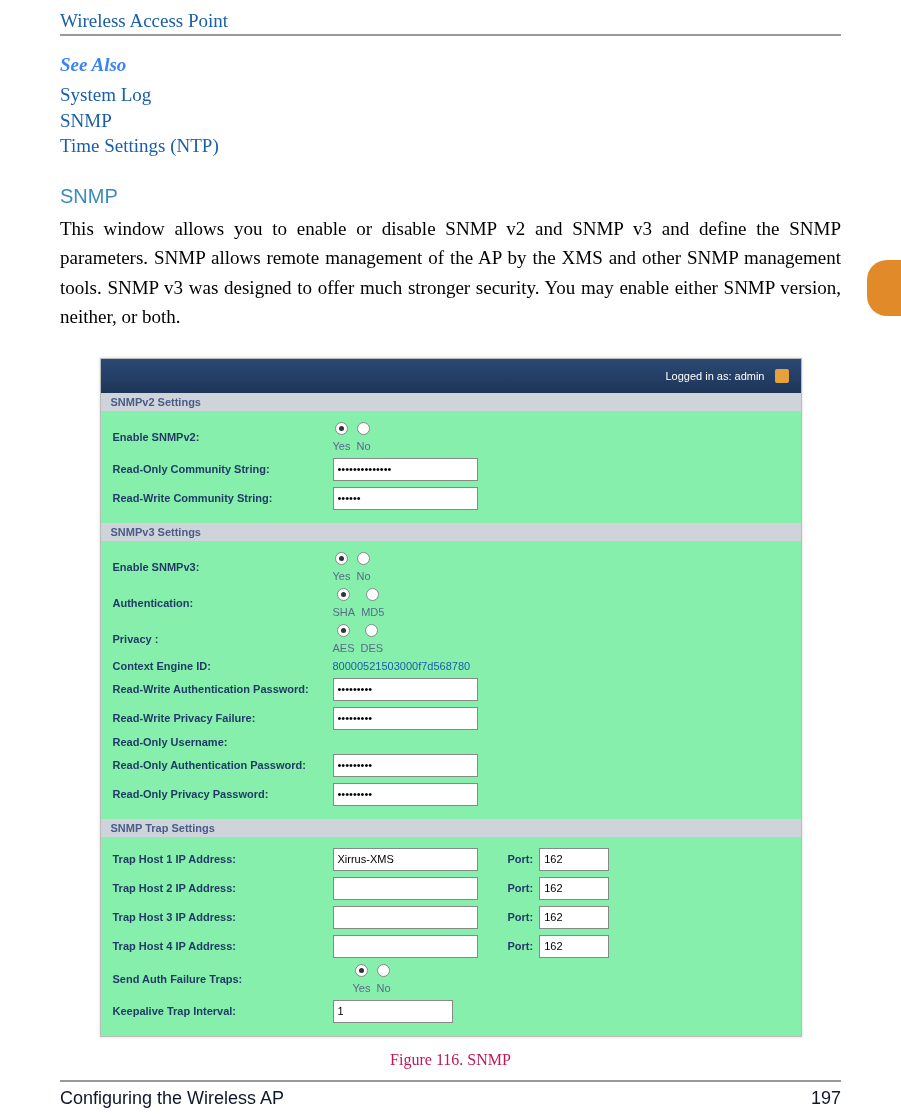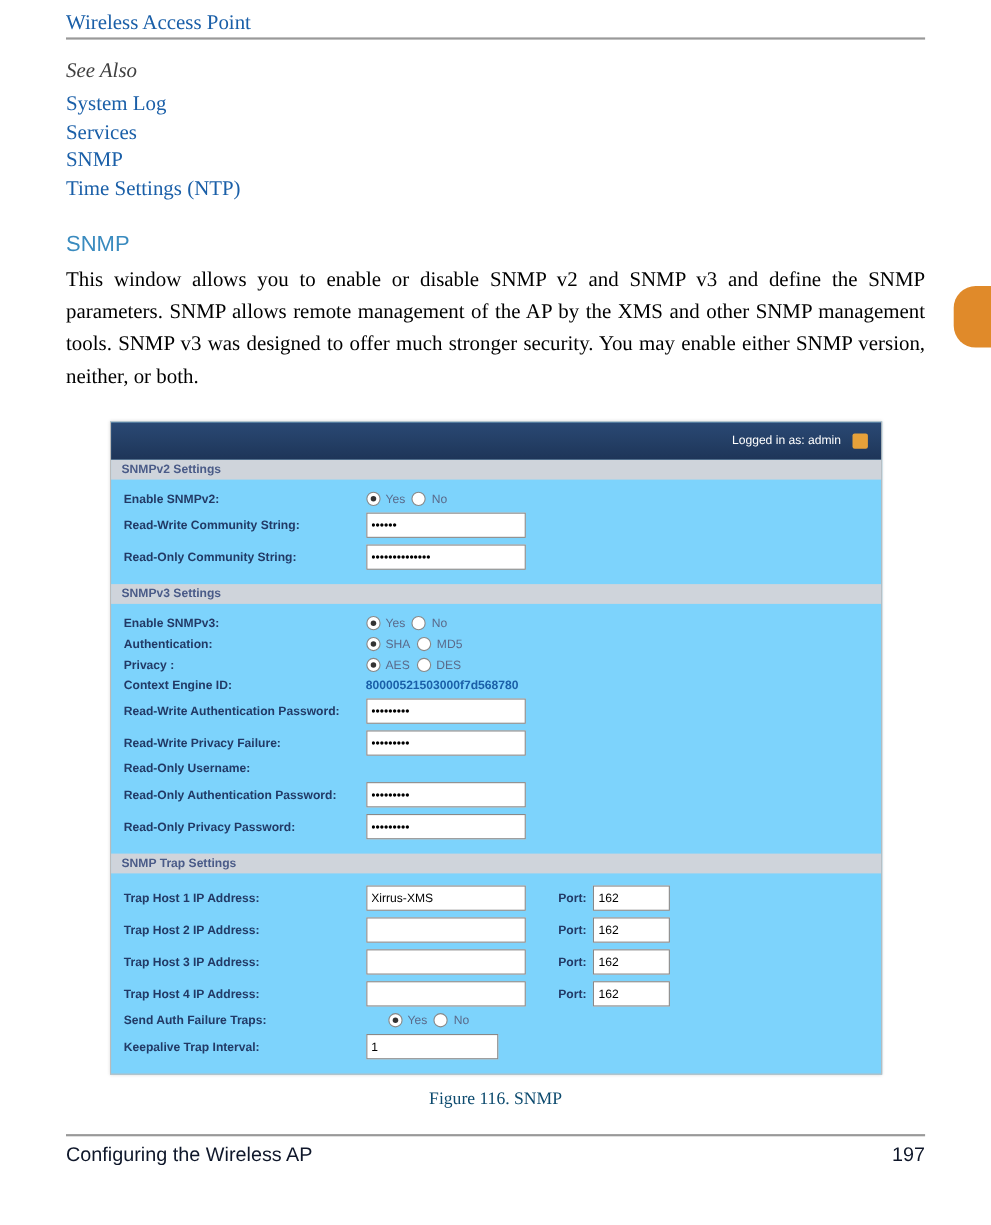--- a/index.html
+++ b/index.html
@@ -18,23 +18,23 @@
   }
   .running-head {
     color: #1a5fa8;
     font-size: 19px;
     font-family: Georgia, serif;
     border-bottom: 2px solid #999;
     padding-bottom: 2px;
     margin-bottom: 18px;
   }
   .see-also-title {
-    color: #404040;
+    color: #3b82f6;
     font-style: italic;
-    font-weight: normal;
+    font-weight: bold;
     font-size: 19px;
     margin: 14px 0 6px;
   }
   .link {
     color: #1a5fa8;
     font-size: 19px;
     line-height: 1.35;
   }
   .section-heading {
     font-family: Verdana, Arial, sans-serif;
@@ -59,21 +59,21 @@
     border-bottom-left-radius: 20px;
   }
   .figure-wrap {
     margin: 26px 0 10px;
     display: flex;
     justify-content: center;
   }
   .figure {
     width: 700px;
     border: 1px solid #bbb;
-    background: #7dd3fc;
+    background: #86efac;
     font-family: Verdana, Arial, sans-serif;
     font-size: 11px;
     color: #223a66;
     box-shadow: 0 0 3px rgba(0,0,0,0.15);
   }
   .fig-titlebar {
     height: 34px;
     background: linear-gradient(#2a4974, #1e3558);
     color: #fff;
     display: flex;
@@ -117,20 +117,21 @@
   .radio-pair {
     display: flex;
     gap: 70px;
     align-items: center;
   }
   .radio-opt {
     display: flex;
     gap: 5px;
     align-items: center;
     color: #5a6a8a;
+    flex-direction: column;
   }
   .radio-dot {
     width: 11px;
     height: 11px;
     border: 1px solid #888;
     border-radius: 50%;
     display: inline-flex;
     align-items: center;
     justify-content: center;
     background: #fff;
@@ -150,33 +151,33 @@
     box-sizing: content-box;
     font-family: Verdana, Arial, sans-serif;
   }
   .tb-sm { width: 135px; }
   .tb-md { width: 135px; }
   .tb-ip { width: 135px; }
   .tb-port { width: 60px; }
   .tb-int { width: 110px; }
   .ctx-id {
     color: #1a5fa8;
-    font-weight: bold;
+    font-weight: normal;
   }
   .trap-row .lbl { flex: 0 0 220px; }
   .trap-row .port-lbl {
     margin-left: 24px;
     font-weight: bold;
     color: #223a66;
   }
   .fig-caption {
     text-align: center;
     font-family: Georgia, serif;
     font-size: 16px;
-    color: #0c4a6e;
+    color: #be185d;
     margin: 14px 0 40px;
   }
   .footer {
     border-top: 2px solid #999;
     display: flex;
     justify-content: space-between;
     padding-top: 6px;
     font-family: Verdana, Arial, sans-serif;
     color: #0f172a;
     font-size: 18px;
@@ -187,21 +188,20 @@
   }
 </style>
 </head>
 <body>
 
 <div class="page">
   <div class="running-head">Wireless Access Point</div>
 
   <div class="see-also-title">See Also</div>
   <div class="link">System Log</div>
-  <div class="link">Services</div>
   <div class="link">SNMP</div>
   <div class="link">Time Settings (NTP)</div>
 
   <div class="section-heading">SNMP</div>
   <div class="body-text">This window allows you to enable or disable SNMP v2 and SNMP v3 and define the SNMP parameters. SNMP allows remote management of the AP by the XMS and other SNMP management tools. SNMP v3 was designed to offer much stronger security. You may enable either SNMP version, neither, or both.</div>
 
   <div class="thumbtab"></div>
 
   <div class="figure-wrap">
     <div class="figure">
@@ -220,29 +220,29 @@
                 <span class="radio-dot sel"></span>
                 <span>Yes</span>
               </span>
             <span class="radio-opt">
                 <span class="radio-dot"></span>
                 <span>No</span>
               </span>
           </div>
         </div>
         <div class="row">
+          <div class="lbl">Read-Only Community String:</div>
+          <div class="ctrl">
+              <input class="textbox tb-sm" value="••••••••••••••" style="">
+            </div>
+        </div>
+        <div class="row">
           <div class="lbl">Read-Write Community String:</div>
           <div class="ctrl">
               <input class="textbox tb-sm" value="••••••" style="">
-            </div>
-        </div>
-        <div class="row">
-          <div class="lbl">Read-Only Community String:</div>
-          <div class="ctrl">
-              <input class="textbox tb-sm" value="••••••••••••••" style="">
             </div>
         </div>
       </div>
 
       <div class="section-band">SNMPv3 Settings</div>
       <div class="section-body">
         <div class="row">
           <div class="lbl">Enable SNMPv3:</div>
           <div class="ctrl radio-pair">
             <span class="radio-opt">

